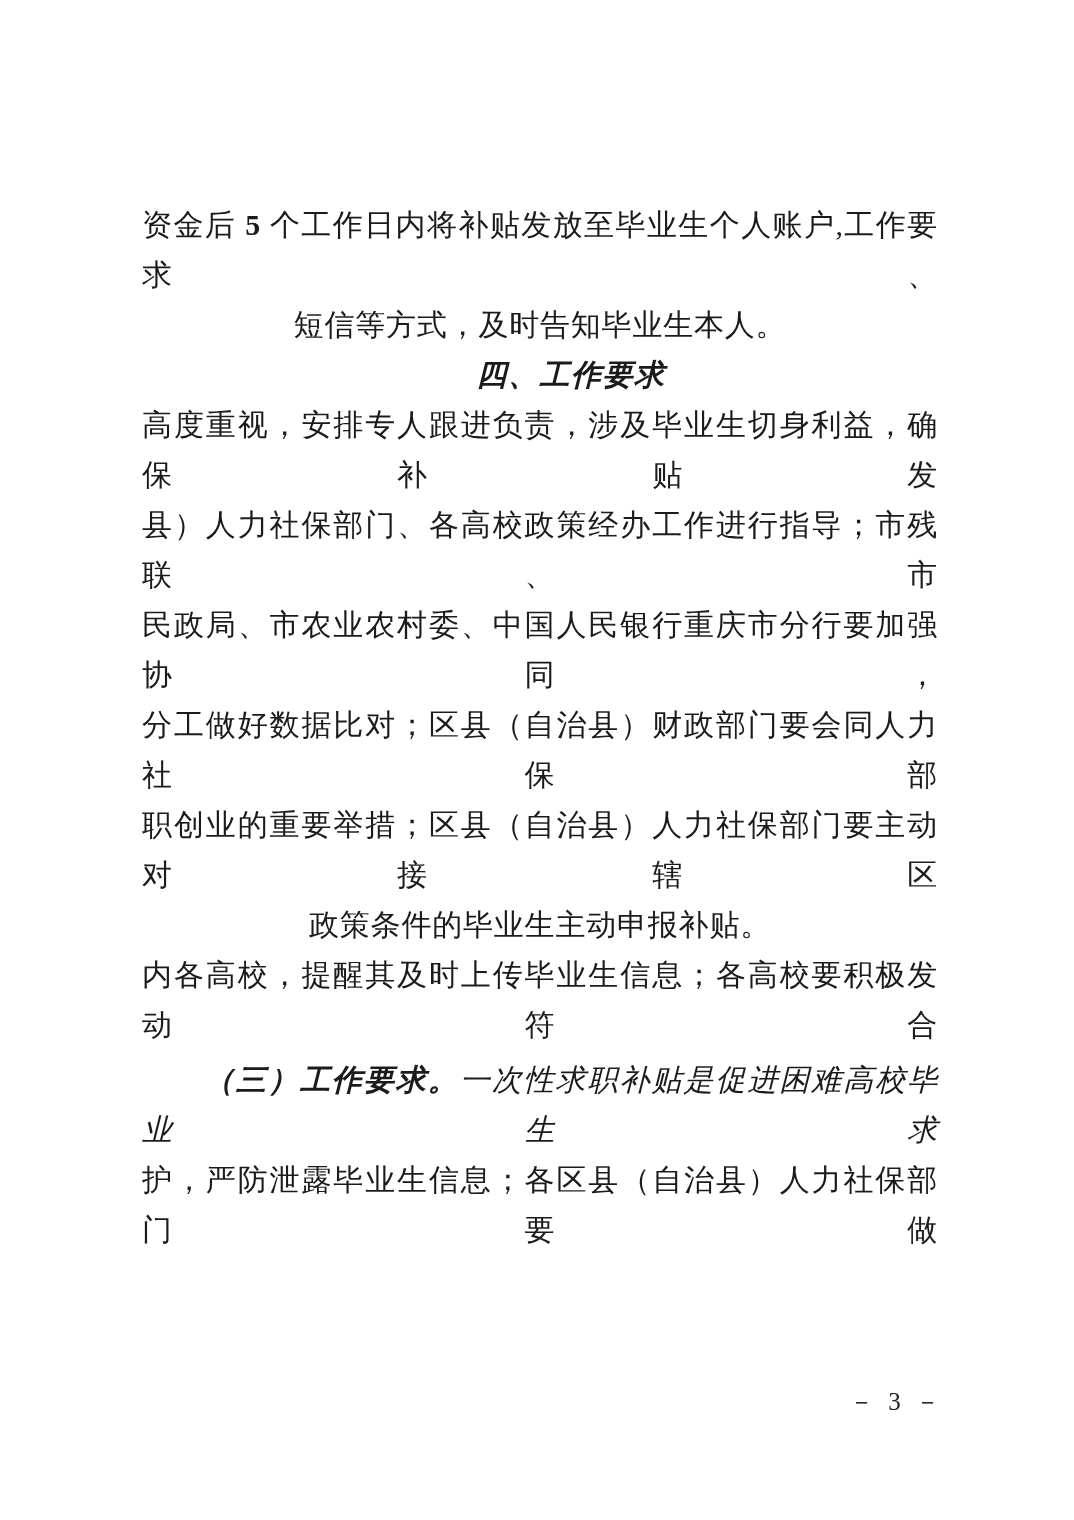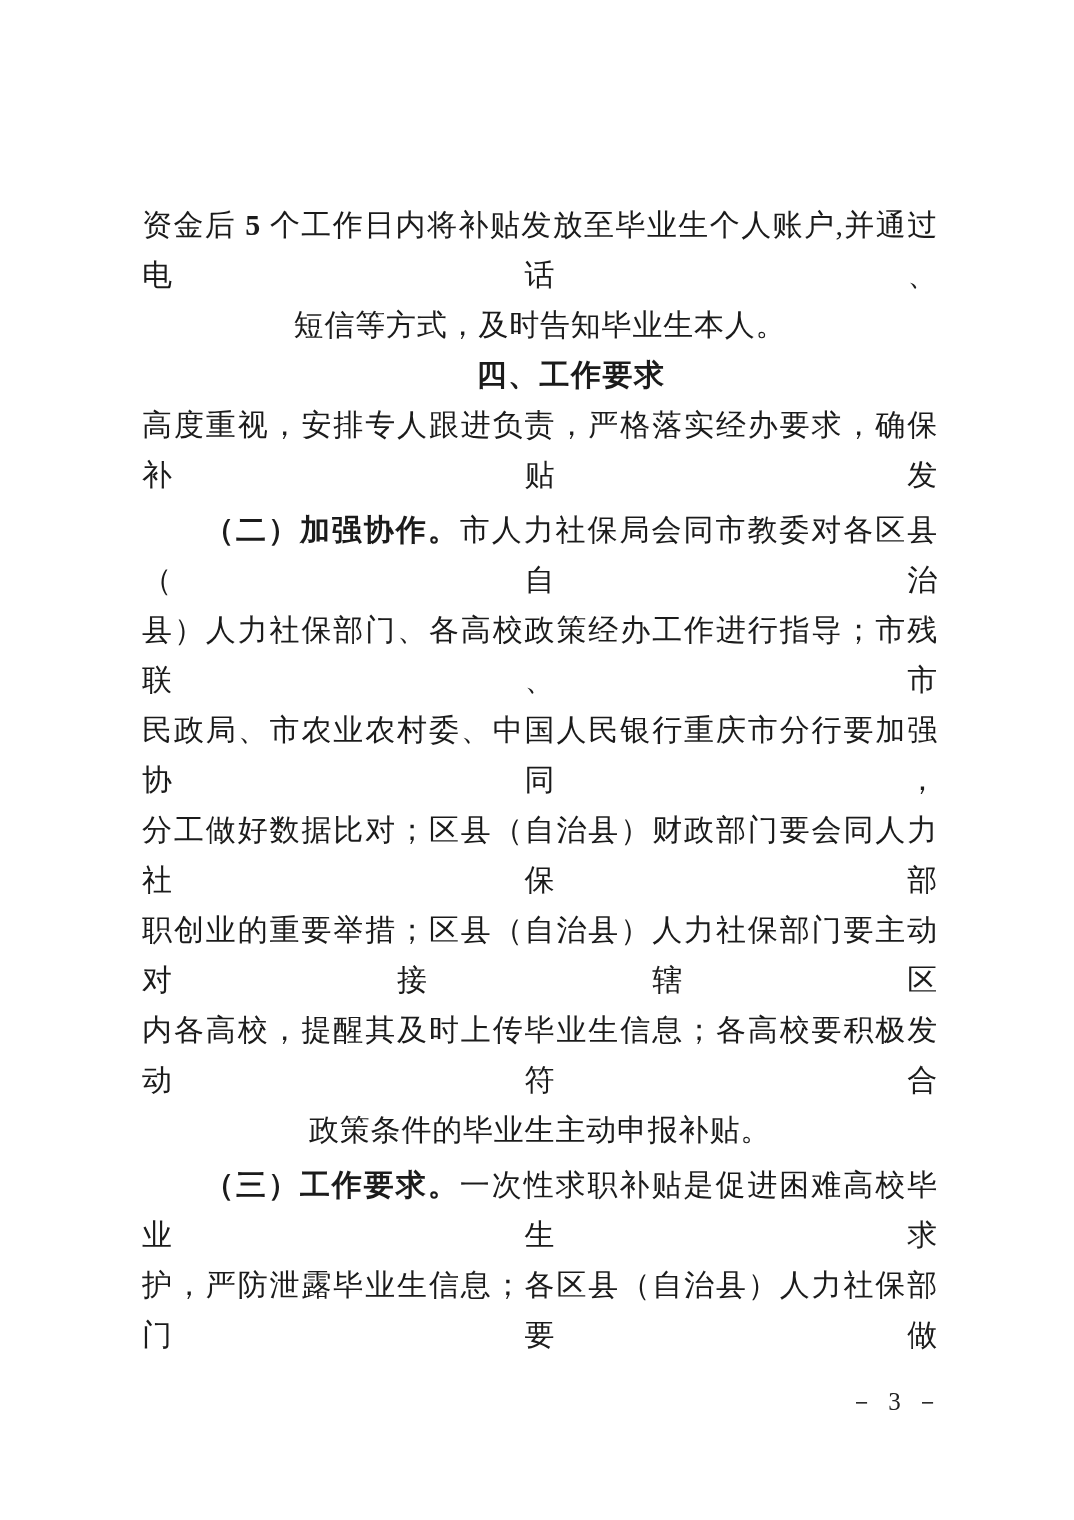--- a/index.html
+++ b/index.html
@@ -29,20 +29,21 @@
     letter-spacing: 0.8px;
     white-space: normal;
     text-align: center;
   }
   .line.justify {
     text-align: justify;
     text-align-last: justify;
   }
   .line.indent {
     text-indent: 62px;
+    font-style: italic;
   }
   .line.para-gap {
     margin-top: 5px;
   }
   .line.heading {
     font-family: "Liberation Sans", "DejaVu Sans", sans-serif;
     font-weight: bold;
     letter-spacing: 1.5px;
   }
   .bold {
@@ -56,28 +57,27 @@
     letter-spacing: 4px;
     color: #222222;
     font-family: "Liberation Serif", "DejaVu Serif", serif;
   }
 </style>
 </head>
 <body>
 
 <div class="page">
   <div class="content">
-      <div class="line body justify"><span>资金后 </span><span class="bold">5</span><span> 个工作日内将补贴发放至毕业生个人账户,并通过电话、</span></div>
+      <div class="line body justify"><span>资金后 </span><span class="bold">5</span><span> 个工作日内将补贴发放至毕业生个人账户,工作要求、</span></div>
       <div class="line body"><span>短信等方式，及时告知毕业生本人。</span></div>
       <div class="line heading indent"><span class="bold">四、工作要求</span></div>
-      <div class="line body justify"><span>高度重视，安排专人跟进负责，严格落实经办要求，确保补贴发</span></div>
-      <div class="line body indent justify para-gap"><span class="bold">（二）加强协作。</span><span>市人力社保局会同市教委对各区县（自治</span></div>
+      <div class="line body justify"><span>高度重视，安排专人跟进负责，涉及毕业生切身利益，确保补贴发</span></div>
       <div class="line body justify"><span>县）人力社保部门、各高校政策经办工作进行指导；市残联、市</span></div>
       <div class="line body justify"><span>民政局、市农业农村委、中国人民银行重庆市分行要加强协同，</span></div>
       <div class="line body justify"><span>分工做好数据比对；区县（自治县）财政部门要会同人力社保部</span></div>
       <div class="line body justify"><span>职创业的重要举措；区县（自治县）人力社保部门要主动对接辖区</span></div>
+      <div class="line body"><span>政策条件的毕业生主动申报补贴。</span></div>
       <div class="line body justify"><span>内各高校，提醒其及时上传毕业生信息；各高校要积极发动符合</span></div>
-      <div class="line body"><span>政策条件的毕业生主动申报补贴。</span></div>
       <div class="line body indent justify para-gap"><span class="bold">（三）工作要求。</span><span>一次性求职补贴是促进困难高校毕业生求</span></div>
       <div class="line body justify"><span>护，严防泄露毕业生信息；各区县（自治县）人力社保部门要做</span></div>
     </div>
   <div class="page-number">－ 3 －</div>
 </div>
 
 </body></html>

